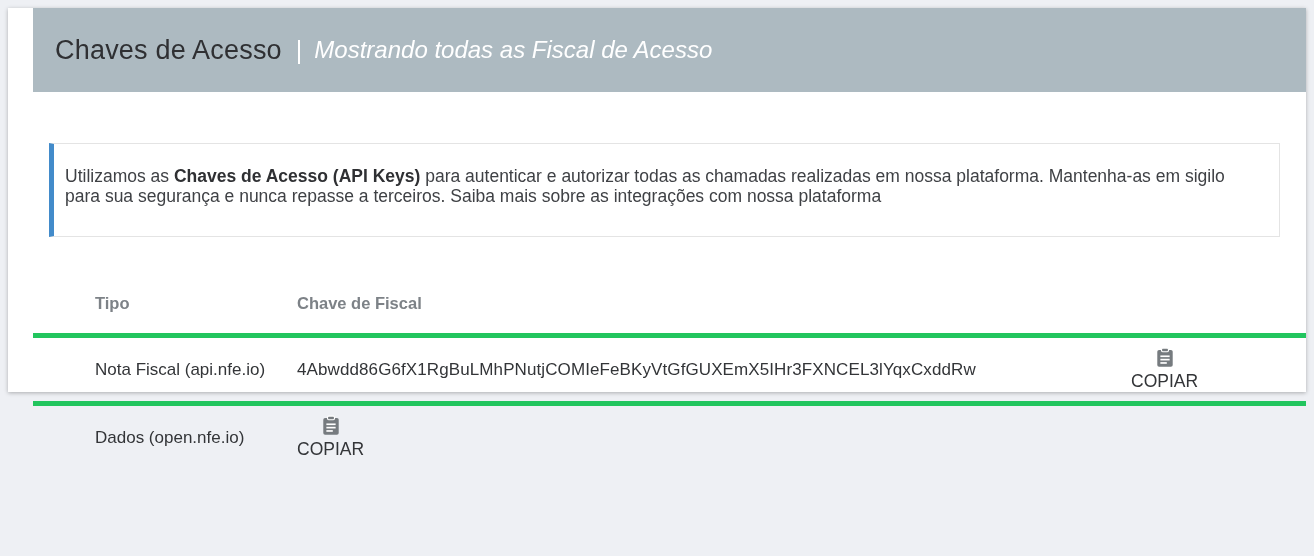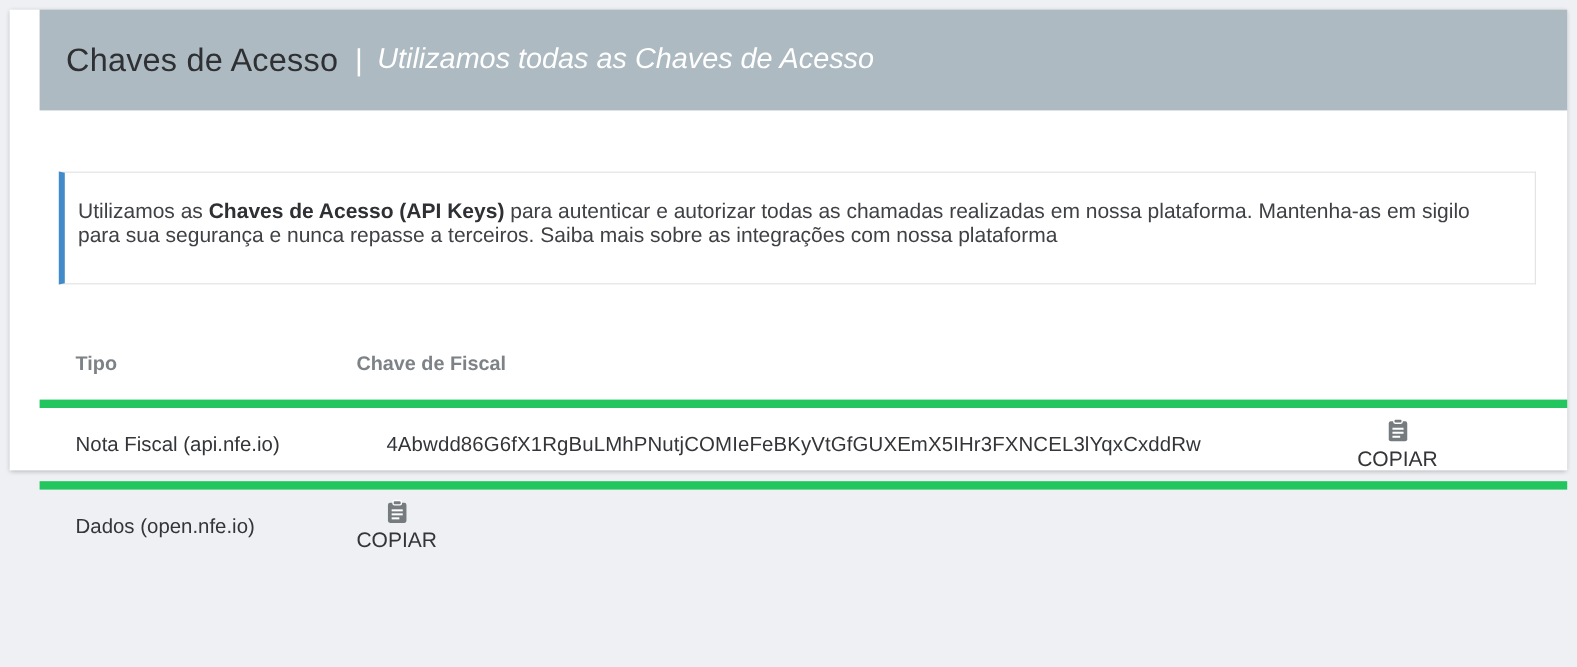--- a/index.html
+++ b/index.html
@@ -64,38 +64,37 @@
   .callout-text b { color: #2f3033; font-weight: 700; }
   .keys-table { margin-top: 36px; }
   .trow {
     display: grid;
     grid-template-columns: 264px 1fr 175px;
     align-items: center;
   }
   .thead-row { height: 60px; }
   .data-row {
     height: 68px;
-    border-top: 7px solid #22c55e;
+    border-top: 5px solid #22c55e;
   }
-  .cell-1 { padding-left: 30px; }
+  .cell-1 { padding-left: 30px; margin-left: 32px; }
   .th {
     color: #7d8287;
     font-weight: 700;
     font-size: 16.5px;
   }
   .td {
     color: #333538;
     font-size: 17px;
   }
   .key-value {
     color: #333538;
     font-size: 17px;
     letter-spacing: 0.1px;
     white-space: nowrap;
-    margin-left: 25px;
   }
   .copy-button {
     display: inline-flex;
     align-items: center;
     gap: 3px;
     background: none;
     border: none;
     padding: 0;
     cursor: pointer;
     font-family: "Liberation Sans", sans-serif;
@@ -106,21 +105,21 @@
   .copy-button svg { display: block; }
 </style>
 </head>
 <body>
 
 <div class="panel">
 
   <div class="panel-header">
     <span class="page-title">Chaves de Acesso</span>
     <span class="title-separator">|</span>
-    <span class="page-subtitle">Utilizamos todas as Chaves de Acesso</span>
+    <span class="page-subtitle">Mostrando todas as Fiscal de Acesso</span>
   </div>
 
   <div class="callout">
     <p class="callout-text"><span>Utilizamos as </span><b>Chaves de Acesso (API Keys)</b><span> para autenticar e autorizar todas as chamadas realizadas em nossa plataforma. Mantenha-as em sigilo para sua segurança e nunca repasse a terceiros. Saiba mais sobre as integrações com nossa plataforma</span></p>
   </div>
 
   <div class="keys-table">
 
     <div class="trow thead-row">
       <div class="th cell-1">Tipo</div>

